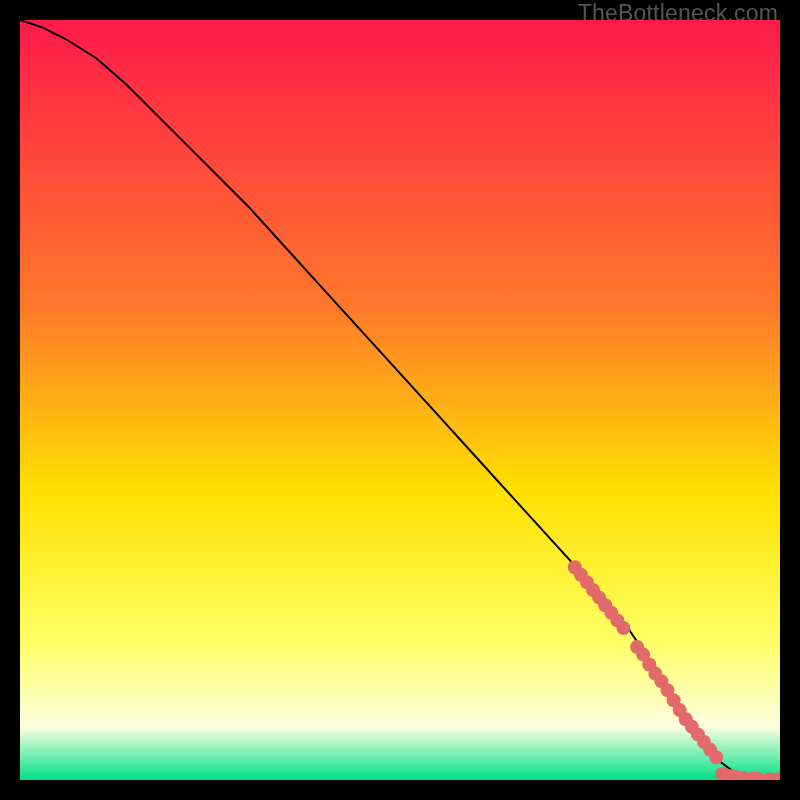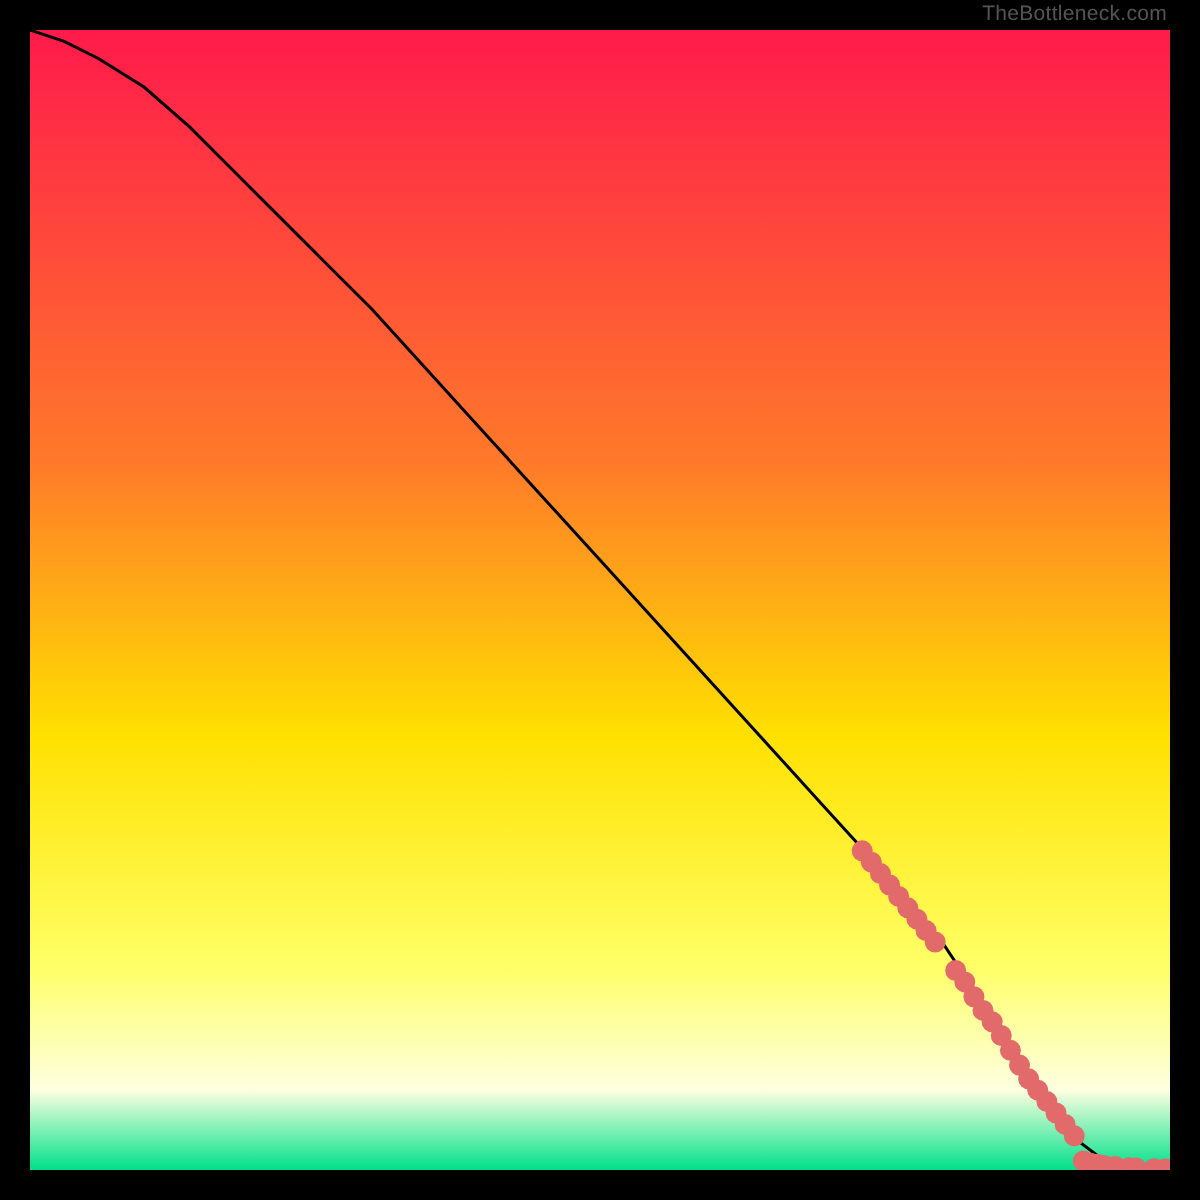--- a/index.html
+++ b/index.html
@@ -9,21 +9,21 @@
     height: 800px;
     background: #000;
     overflow: hidden;
     font-family: Arial, Helvetica, sans-serif;
   }
   .watermark {
     position: absolute;
     top: 0px;
     right: 22px;
     color: #555;
-    font-size: 14px;
+    font-size: 23px;
     letter-spacing: 0.2px;
     font-weight: 400;
   }
   .plot {
     position: absolute;
     left: 20px;
     top: 20px;
     width: 760px;
     height: 760px;
   }

